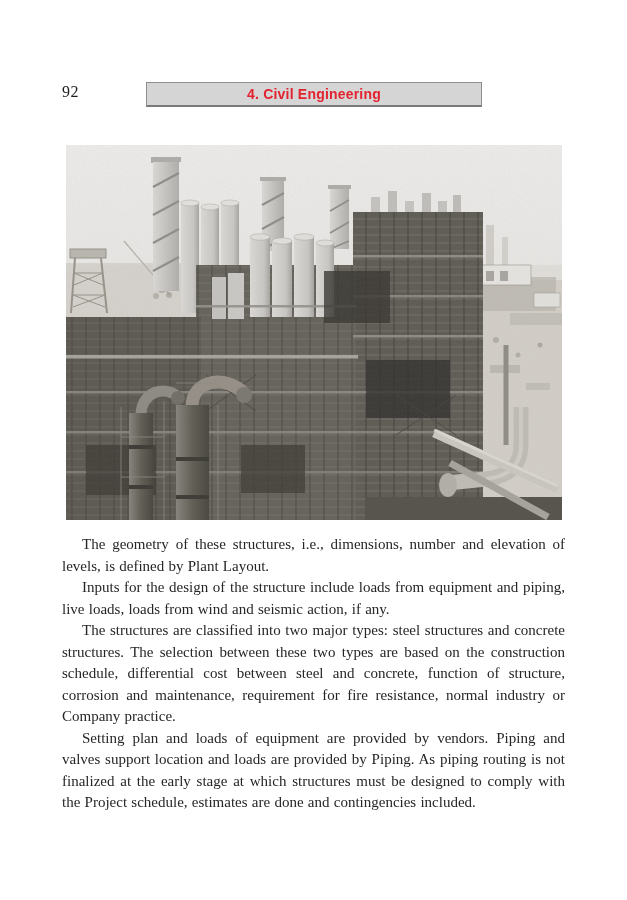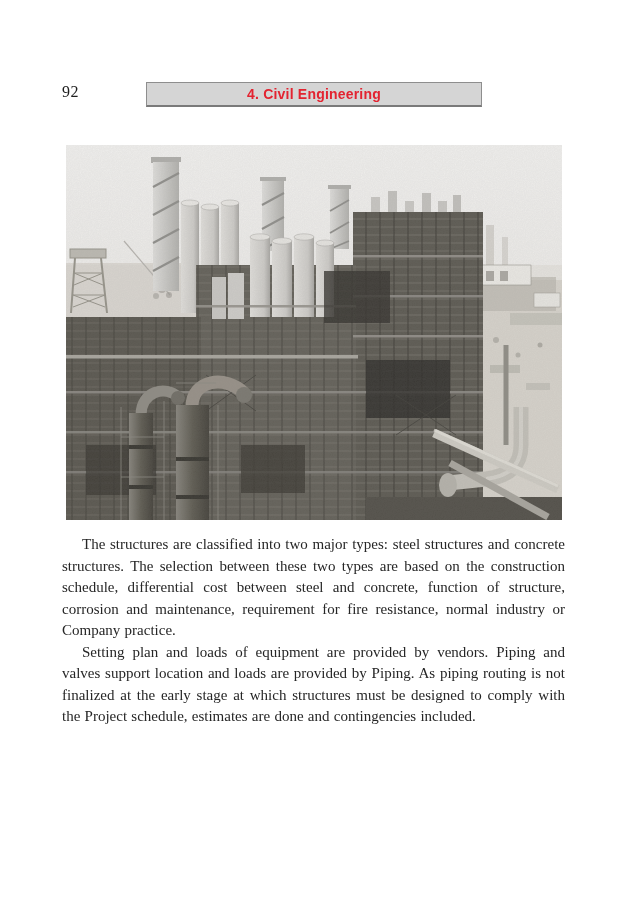--- a/index.html
+++ b/index.html
@@ -246,19 +246,21 @@
           <path d="M368 285 L492 341" stroke="#e4e1da" stroke-width="3" fill="none" opacity="0.8"></path>
           <path d="M384 318 L482 372" stroke="#a8a59d" stroke-width="7" fill="none"></path>
           <ellipse cx="382" cy="340" rx="9" ry="12" fill="#b5b2aa"></ellipse>
           <path d="M440 200 V300" stroke="#8f8c84" stroke-width="5" fill="none"></path>
         </g>
 
         <rect x="0" y="0" width="496" height="375" filter="url(#grain)" opacity="0.13"></rect>
       </svg>
     </figure>
 
+    <p>The geometry of these structures, i.e., dimensions, number and elevation of levels, is defined by Plant Layout.</p>
+    <p>Inputs for the design of the structure include loads from equipment and piping, live loads, loads from wind and seismic action, if any.</p>
     <p>The structures are classified into two major types: steel structures and concrete structures. The selection between these two types are based on the construction schedule, differential cost between steel and concrete, function of structure, corrosion and maintenance, requirement for fire resistance, normal industry or Company practice.</p>
     <p>Setting plan and loads of equipment are provided by vendors. Piping and valves support location and loads are provided by Piping. As piping routing is not finalized at the early stage at which structures must be designed to comply with the Project schedule, estimates are done and contingencies included.</p>
   </div>
 
   <div class="footer-copyright">Copyrighted material</div>
 
 </div>
 
 </body></html>

